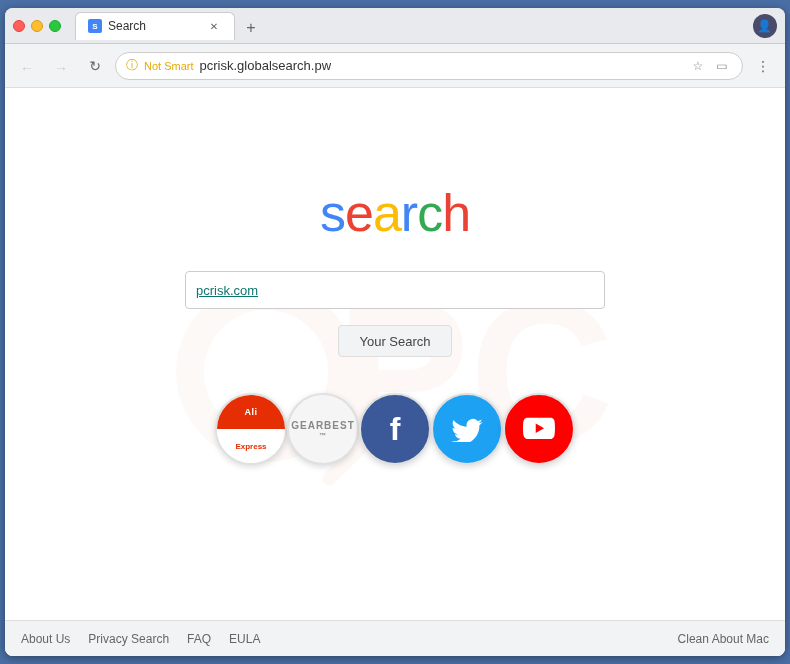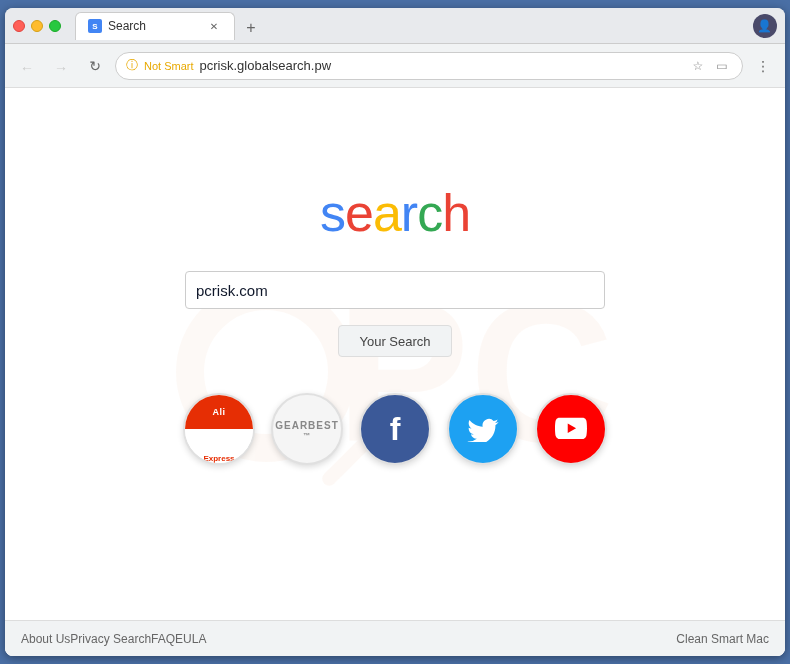--- a/index.html
+++ b/index.html
@@ -305,43 +305,44 @@
       align-items: center;
       padding: 0 10px;
       background: #fff;
       margin-bottom: 16px;
     }
 
     .search-input-wrapper input {
       border: none;
       outline: none;
       flex: 1;
-      font-size: 15px;
-      color: #0f172a;
+      font-size: 13px;
+      color: #0f766e;
       background: transparent;
+      text-decoration: underline;
     }
 
     .search-btn {
       height: 32px;
       padding: 0 20px;
       background: #f1f3f4;
       border: 1px solid #ddd;
       border-radius: 4px;
       font-size: 13px;
       color: #444;
       cursor: pointer;
       display: flex;
       align-items: center;
       justify-content: center;
     }
 
     
     .social-links {
       display: flex;
-      gap: 16px;
+      gap: 0;
       margin-top: 36px;
     }
 
     .social-icon {
       width: 72px;
       height: 72px;
       border-radius: 50%;
       display: flex;
       align-items: center;
       justify-content: center;
@@ -370,21 +371,21 @@
       color: white;
       font-size: 9px;
       letter-spacing: 0.5px;
     }
 
     .ali-bottom {
       background: #fff;
       width: 100%;
       flex: 1;
       display: flex;
-      align-items: flex-end;
+      align-items: center;
       justify-content: center;
       color: #e62e04;
       font-size: 8px;
     }
 
     .social-gearbest {
       background: #f5f5f5;
       color: #555;
       font-size: 8px;
       text-align: left;
@@ -422,20 +423,21 @@
       background: #f1f3f4;
       border-top: 1px solid #ddd;
       display: flex;
       align-items: center;
       padding: 0 16px;
       flex-shrink: 0;
     }
 
     .footer-links {
       display: flex;
+      gap: 18px;
     }
 
     .footer-link {
       font-size: 12px;
       color: #666;
       cursor: pointer;
       text-decoration: none;
     }
 
     .footer-right {
@@ -546,17 +548,17 @@
       </div>
     </div>
 
     <div class="footer">
       <div class="footer-links">
         <a class="footer-link">About Us</a>
         <a class="footer-link">Privacy Search</a>
         <a class="footer-link">FAQ</a>
         <a class="footer-link">EULA</a>
       </div>
-      <div class="footer-right">Clean Smart Mac</div>
+      <div class="footer-right">Clean About Mac</div>
     </div>
 
   </div>
 </div>
 
 </body></html>

